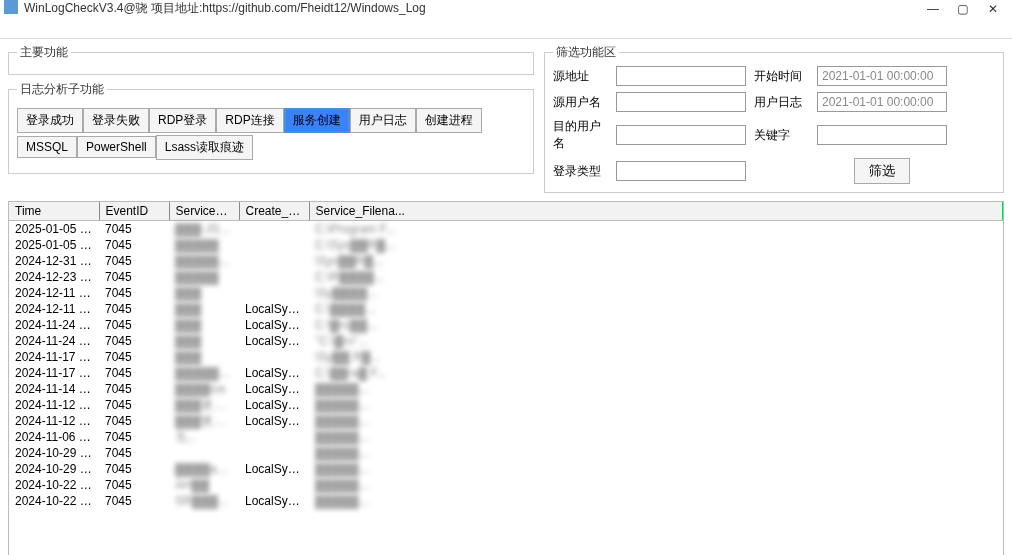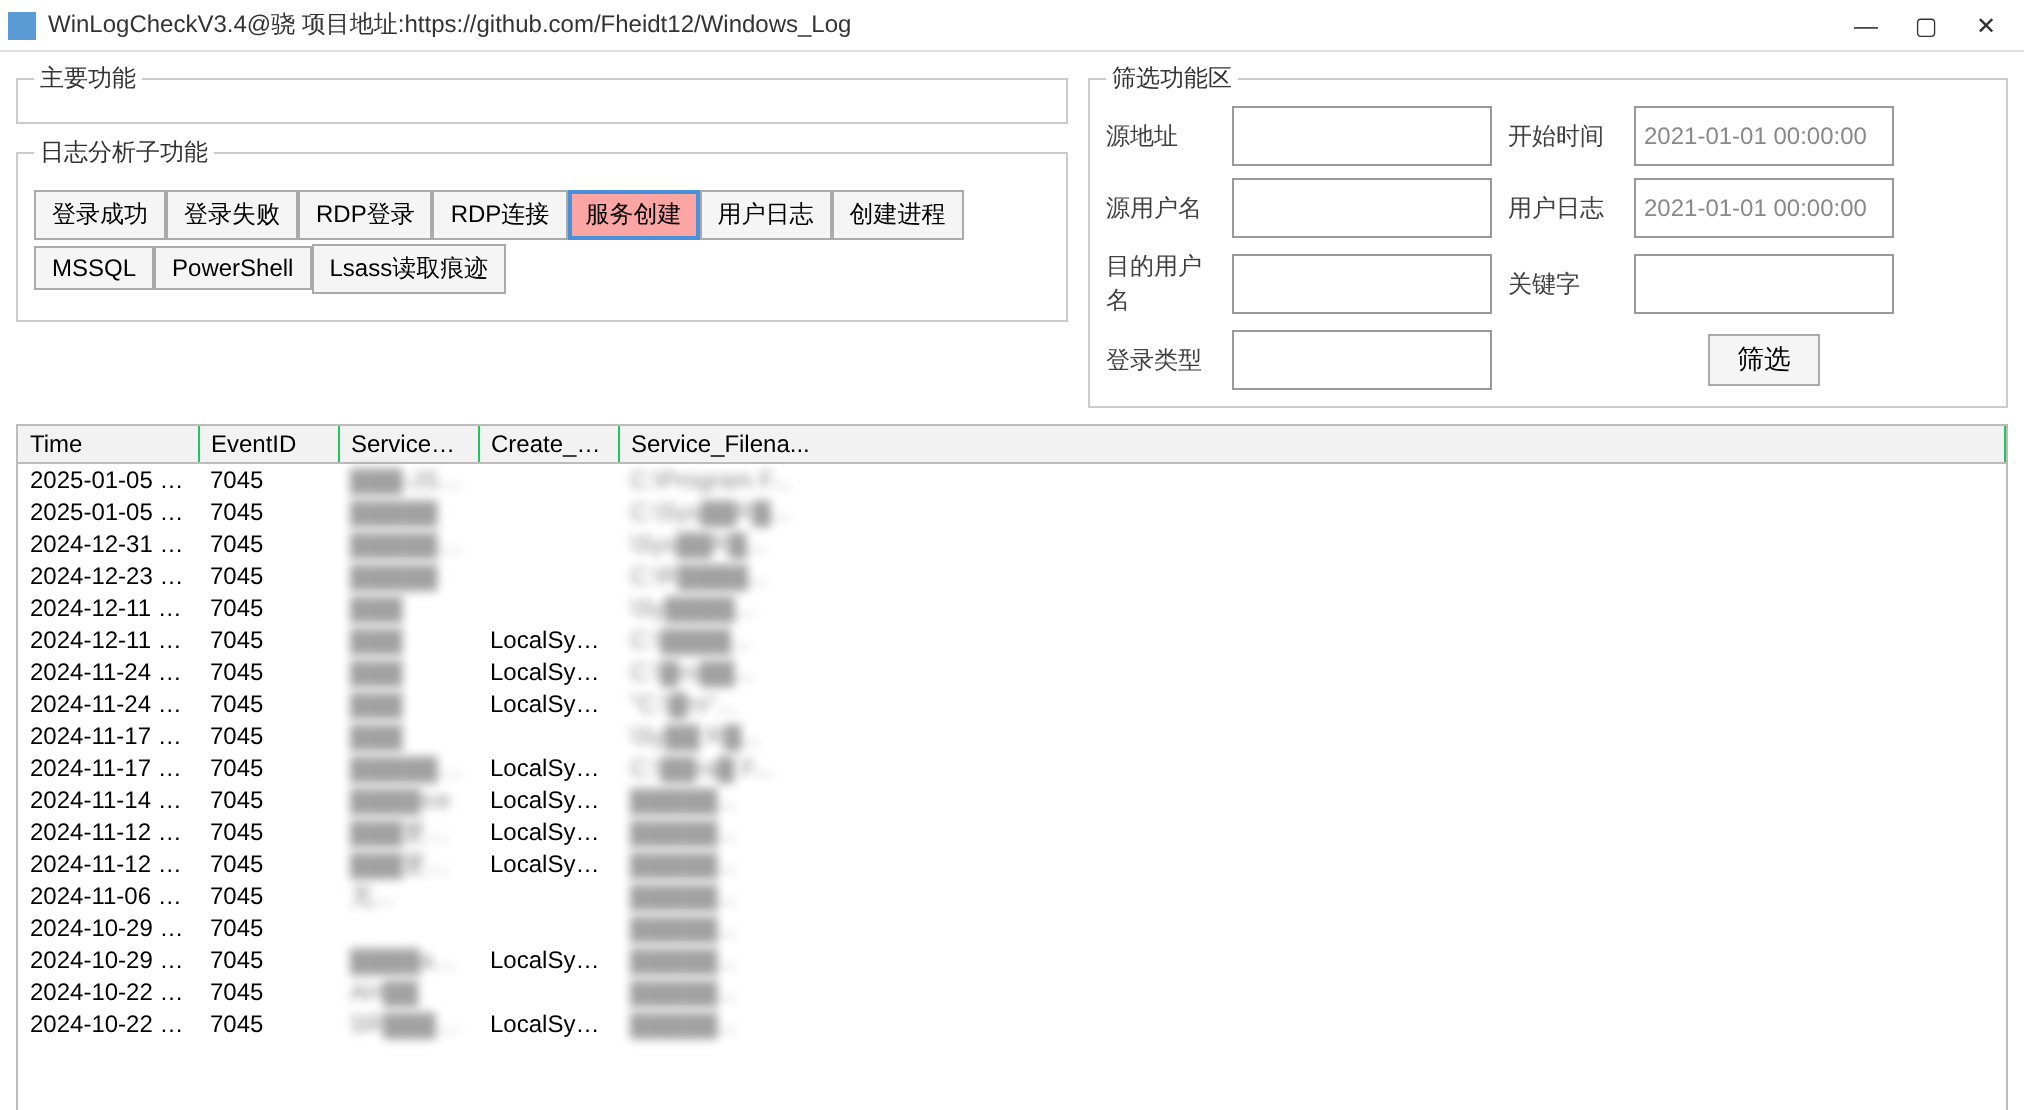--- a/index.html
+++ b/index.html
@@ -6,23 +6,23 @@
 body {
   font-family: "Microsoft YaHei", "SimSun", sans-serif;
   font-size: 12px;
   background: #fff;
   color: #000;
   width: 1012px;
   height: 555px;
   overflow: hidden;
 }
 .titlebar {
-  height: 26px;
+  height: 39px;
   display: flex;
-  align-items: center;
+  align-items: flex-start;
   padding: 0 4px;
   border-bottom: 1px solid #ddd;
   background: #fff;
 }
 .titlebar .icon {
   width: 14px; height: 14px;
   background: #5b9bd5;
   margin-right: 6px;
 }
 .titlebar .title { flex: 1; color: #333; }
@@ -47,26 +47,26 @@
 .btnrow { margin: 4px 0; }
 .btn {
   display: inline-block;
   border: 1px solid #aaa;
   background: #f5f5f5;
   padding: 3px 8px;
   margin: 1px 0;
   cursor: pointer;
   font-size: 12px;
 }
-.btn.sel { border: 2px solid #4a90d9; padding: 2px 7px; background:#fca5a5;font-family:Liberation Serif, serif;}
+.btn.sel { border: 2px solid #4a90d9; padding: 2px 7px; background:#3b82f6;font-family:Liberation Serif, serif;}
 .filter-form { display: grid; grid-template-columns: 55px 130px 55px 130px; gap: 6px 8px; align-items:center;}
-.filter-form label { text-align: left; color:#404040;}
+.filter-form label { text-align: left; color:#000000;}
 .filter-form input {
   border: 1px solid #999;
-  height: 30px;
+  height: 20px;
   padding: 0 4px;
   font-size: 12px;
   width: 100%;
 }
 .filter-btn {
   grid-column: 4;
   justify-self: center;
   border:1px solid #aaa;
   background:#f5f5f5;
   padding:3px 14px;

